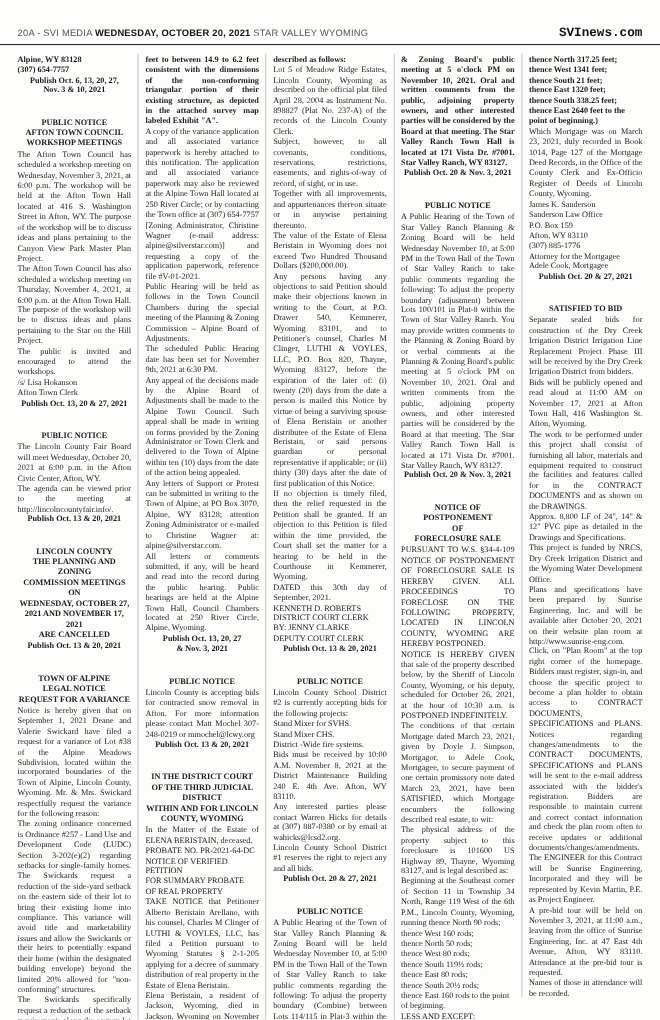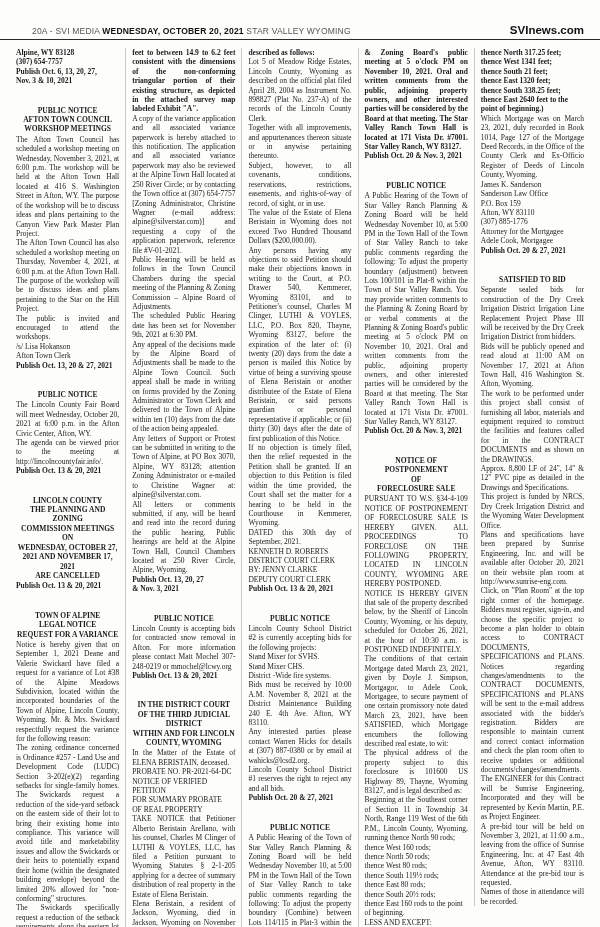--- a/index.html
+++ b/index.html
@@ -3,49 +3,49 @@
 <meta charset="utf-8">
 <style>
   html,body{margin:0;padding:0;background:#ffffff;}
   .page{
     width:600px;height:927px;overflow:hidden;background:#fdfdfc;
     color:#1b1b1b;box-sizing:border-box;position:relative;
     font-family:"Liberation Serif", serif;
   }
   .masthead{
     display:flex;justify-content:space-between;align-items:baseline;
-    padding:24px 16px 3px 32px;margin:0 0 0 0;
+    padding:24px 16px 3px 16px;margin:0 0 0 0;
     border-bottom:1.5px solid #2a2a2a;
     font-family:"Liberation Sans", sans-serif;
   }
   .mast-left{font-size:8.5px;color:#555;letter-spacing:.2px;}
   .mast-left .b{font-weight:bold;color:#111;}
   .mast-right{
-    font-family:Liberation Sans, sans-serif;
+    font-family:Liberation Mono, monospace;
     font-weight:bold;font-size:11.5px;color:#111;
   }
   .columns{
     display:flex;align-items:flex-start;
     padding:8px 16px 0 16px;
   }
   .col{
     flex:1 1 0;min-width:0;
     font-size:7.5px;line-height:9.4px;
     text-rendering:optimizeLegibility;
   }
   .col + .col{border-left:1px solid #c9c9c9;margin-left:6px;padding-left:6px;}
   .blk{margin:0;}
   .blk.p{text-align:justify;}
   .blk.l{white-space:pre-line;text-align:left;}
   .blk.h{
     white-space:pre-line;text-align:center;font-weight:bold;
     margin-top:20px;margin-bottom:1px;
   }
   .blk.pub{
-    white-space:pre-line;text-align:left;font-weight:bold;
+    white-space:pre-line;text-align:center;font-weight:bold;
     margin-bottom:1px;
   }
   .col > .blk:first-child{margin-top:0;font-weight:bold;}
 </style>
 </head>
 <body>
 
 <div class="page">
   <header class="masthead">
     <div class="mast-left"><span>20A - SVI MEDIA </span><span class="b">WEDNESDAY, OCTOBER 20, 2021</span><span> STAR VALLEY WYOMING</span></div>
@@ -108,22 +108,22 @@
 NOTICE OF VERIFIED PETITION
 FOR SUMMARY PROBATE
 OF REAL PROPERTY</div>
         <div class="blk p">TAKE NOTICE that Petitioner Alberto Beristain Arellano, with his counsel, Charles M Clinger of LUTHI &amp; VOYLES, LLC, has filed a Petition pursuant to Wyoming Statutes § 2-1-205 applying for a decree of summary distribution of real property in the Estate of Elena Beristain.</div>
         <div class="blk p">Elena Beristain, a resident of Jackson, Wyoming, died in Jackson, Wyoming on November 16, 2020.</div>
         <div class="blk p">The real property for which Petitioner is seeking a distribution is not yet addressed and located on Lucy Drive, Alpine, Wyoming 83128, and is more particularly</div>
       </div>
       <div class="col">
         <div class="blk p">described as follows:</div>
         <div class="blk p">Lot 5 of Meadow Ridge Estates, Lincoln County, Wyoming as described on the official plat filed April 28, 2004 as Instrument No. 898827 (Plat No. 237-A) of the records of the Lincoln County Clerk.</div>
+        <div class="blk p">Subject, however, to all covenants, conditions, reservations, restrictions, easements, and rights-of-way of record, of sight, or in use.</div>
         <div class="blk p">Together with all improvements, and appurtenances thereon situate or in anywise pertaining thereunto.</div>
-        <div class="blk p">Subject, however, to all covenants, conditions, reservations, restrictions, easements, and rights-of-way of record, of sight, or in use.</div>
         <div class="blk p">The value of the Estate of Elena Beristain in Wyoming does not exceed Two Hundred Thousand Dollars ($200,000.00).</div>
         <div class="blk p">Any persons having any objections to said Petition should make their objections known in writing to the Court, at P.O. Drawer 540, Kemmerer, Wyoming 83101, and to Petitioner's counsel, Charles M Clinger, LUTHI &amp; VOYLES, LLC, P.O. Box 820, Thayne, Wyoming 83127, before the expiration of the later of: (i) twenty (20) days from the date a person is mailed this Notice by virtue of being a surviving spouse of Elena Beristain or another distributee of the Estate of Elena Beristain, or said persons guardian or personal representative if applicable; or (ii) thirty (30) days after the date of first publication of this Notice.</div>
         <div class="blk p">If no objection is timely filed, then the relief requested in the Petition shall be granted.  If an objection to this Petition is filed within the time provided, the Court shall set the matter for a hearing to be held in the Courthouse in Kemmerer, Wyoming.</div>
         <div class="blk p">DATED this 30th day of September, 2021.</div>
         <div class="blk l">KENNETH D. ROBERTS
 DISTRICT COURT CLERK
 BY: JENNY CLARKE
 DEPUTY COURT CLERK</div>
         <div class="blk pub">Publish Oct. 13 &amp; 20, 2021</div>
         <div class="blk h">PUBLIC NOTICE</div>

